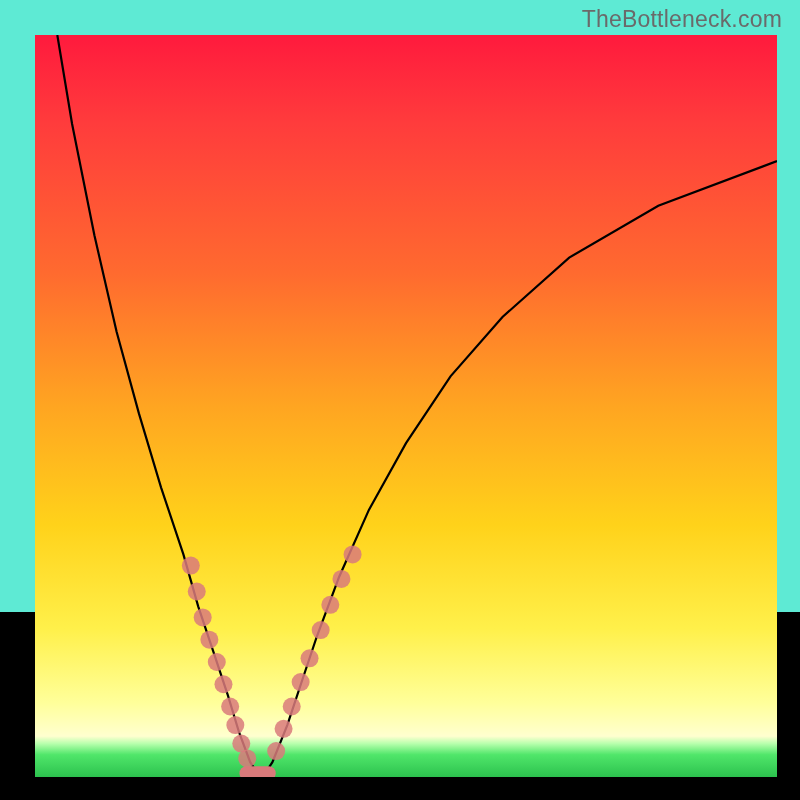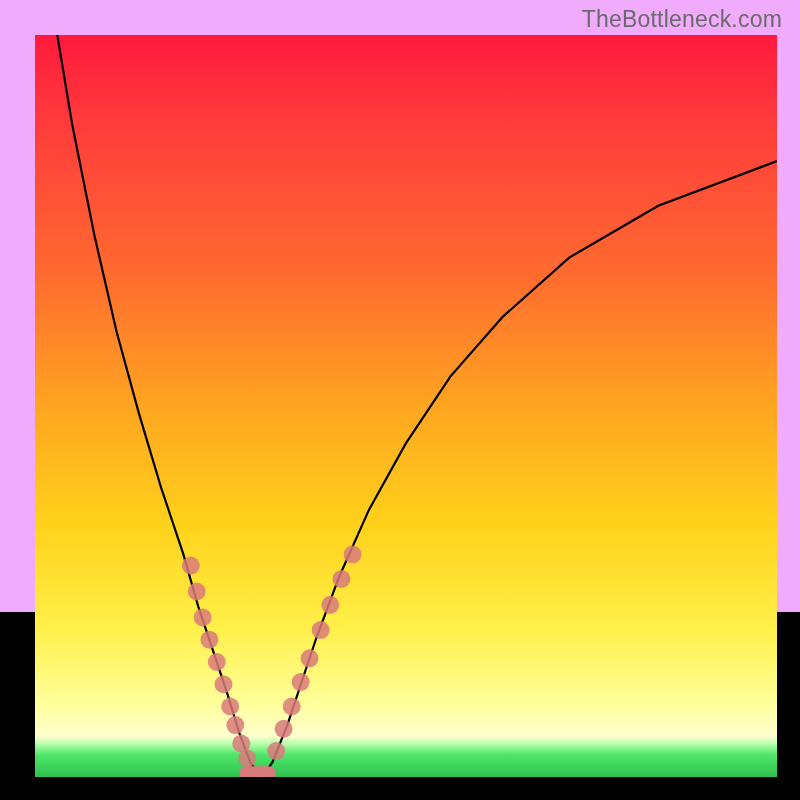--- a/index.html
+++ b/index.html
@@ -10,21 +10,21 @@
     background: #000;
     overflow: hidden;
     font-family: Arial, Helvetica, sans-serif;
   }
   .frame {
     position: absolute;
     left: 0;
     top: 0;
     width: 800px;
     height: 612px;
-    background: #f0abfc;
+    background: #5eead4;
   }
   .plot {
     position: absolute;
     left: 35px;
     top: 35px;
     width: 742px;
     height: 742px;
     
     background: linear-gradient(to bottom,
       #ff1a3d 0%,

